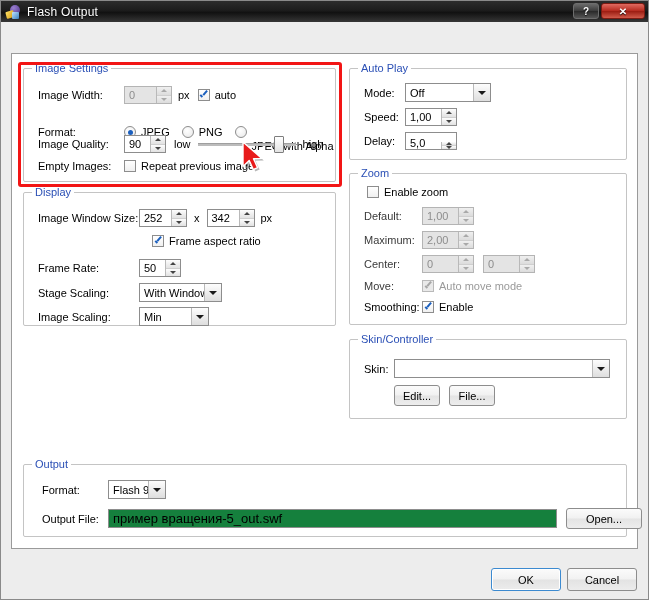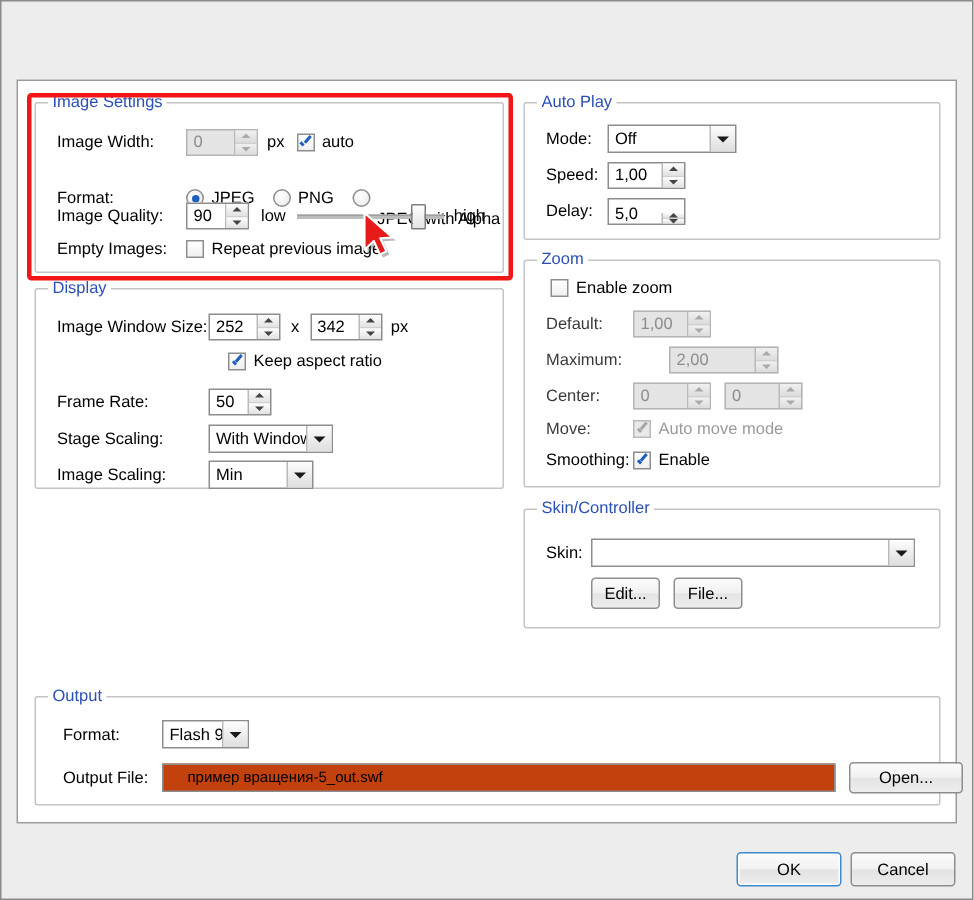--- a/index.html
+++ b/index.html
@@ -187,23 +187,23 @@
     background: linear-gradient(to bottom,#fdfdfd,#dedede);
     display: flex; align-items: center; justify-content: center;
   }
   .caret {
     width: 0; height: 0;
     border-left: 4px solid transparent; border-right: 4px solid transparent;
     border-top: 4px solid #1a1a1a;
   }
 
   .txt {
-    height: 19px; border: 1px solid #8d8d8d; background: #c2410c;
-    display: flex; align-items: center; padding: 0 16px;
-    font-size: 10px; box-sizing: border-box; overflow: hidden; white-space: nowrap;
+    height: 19px; border: 1px solid #8d8d8d; background: #15803d;
+    display: flex; align-items: center; padding: 0 4px;
+    font-size: 13px; box-sizing: border-box; overflow: hidden; white-space: nowrap;
   }
 
   .btn {
     height: 21px; min-width: 44px;
     border: 1px solid #8d8d8d; border-radius: 3px;
     background: linear-gradient(to bottom,#fbfbfb 0%,#f1f1f1 48%,#e4e4e4 52%,#ededed 100%);
     display: inline-flex; align-items: center; justify-content: center;
     font-size: 11px; box-sizing: border-box;
   }
 
@@ -244,20 +244,32 @@
   .dlgbtn.default {
     border: 1px solid #3c8ad0;
     box-shadow: inset 0 0 0 1px #ffffff;
   }
 </style>
 </head>
 <body>
 
 <div class="window">
 
+  <div class="titlebar">
+    <div class="titlebar-icon">
+      <div class="ti-a"></div>
+        <div class="ti-b"></div>
+        <div class="ti-c"></div>
+    </div>
+    <div class="titlebar-text">Flash Output</div>
+    <div class="titlebar-buttons">
+      <div class="tb-btn">?</div>
+      <div class="tb-btn close">✕</div>
+    </div>
+  </div>
 
 
   <div class="tabpanel">
 
     <div class="group" style="left:11px; top:14px; width:313px; height:114px;">
       <div class="legend">Image Settings</div>
 
       <div class="row" style="left:14px; top:17px;">
         <span class="lbl" style="width:86px;">Image Width:</span>
         <span class="spin dis" style="width:48px;">
@@ -346,21 +358,21 @@
               </div>
           </span>
         </span>
         <span class="lbl" style="margin-left:6px;">px</span>
       </div>
 
       <div class="row" style="left:128px; top:42px;">
         <span class="cb">
             <span class="chk"></span>
           </span>
-        <span class="lbl" style="margin-left:5px;">Keep aspect ratio</span>
+        <span class="lbl" style="margin-left:5px;">Frame aspect ratio</span>
       </div>
 
       <div class="row" style="left:14px; top:66px;">
         <span class="lbl" style="width:101px;">Frame Rate:</span>
         <span class="spin" style="width:42px;">
           <span class="val" style="flex:1;">50</span>
           <span class="btns">
             <div>
                 <span class="arrow-up"></span>
               </div>
@@ -454,21 +466,21 @@
               </div>
             <div>
                 <span class="arrow-dn"></span>
               </div>
           </span>
         </span>
       </div>
 
       <div class="row" style="left:14px; top:57px;">
         <span class="lbl" style="width:58px; color:#3a3a3a;">Maximum:</span>
-        <span class="spin dis" style="width:73px;margin-left:24px;">
+        <span class="spin dis" style="width:52px;">
           <span class="val" style="flex:1;">2,00</span>
           <span class="btns">
             <div>
                 <span class="arrow-up"></span>
               </div>
             <div>
                 <span class="arrow-dn"></span>
               </div>
           </span>
         </span>

